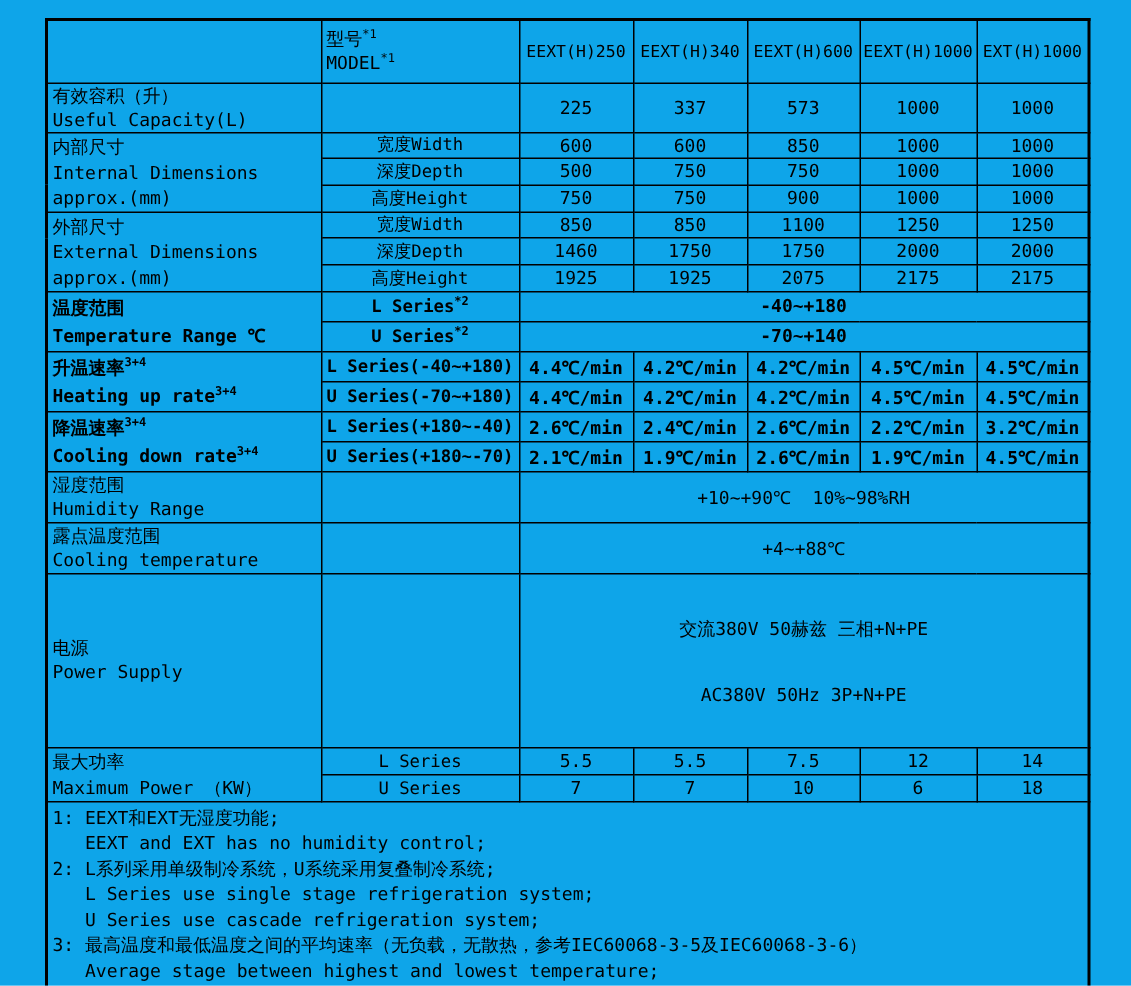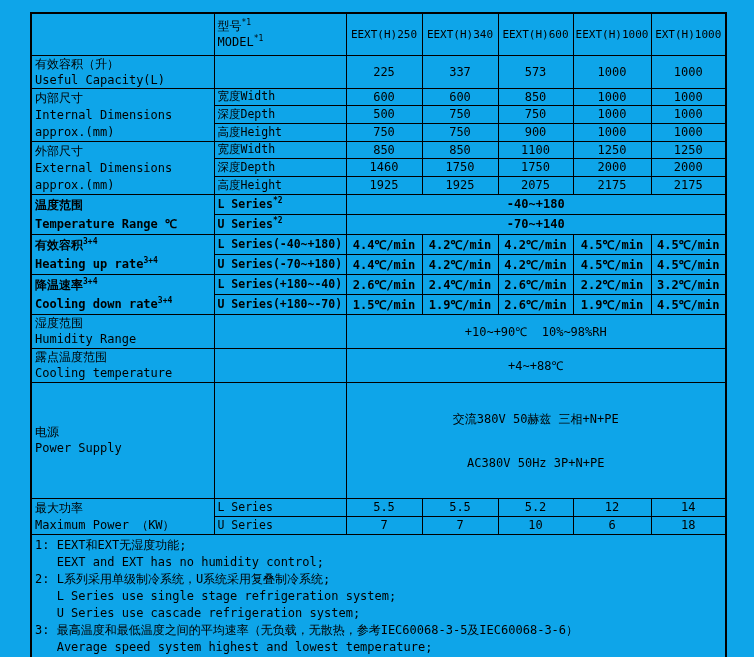--- a/index.html
+++ b/index.html
@@ -14,21 +14,21 @@
   }
   td {
     border:1px solid #000; font-size:12px; color:#000;
     padding:0 3px; overflow:hidden; vertical-align:middle;
   }
   tr.h42 { height:42px; } tr.h33 { height:33px; }
   tr.h17 { height:17px; } tr.h19 { height:19px;font-weight:bold; }
   tr.h34 { height:34px; }
   td.c   { text-align:center; }
   td.lbl { text-align:left; line-height:16px; }
-  td.sub { text-align:left; font-size:11.5px;margin-top:16px; }
+  td.sub { text-align:center; font-size:11.5px;margin-top:16px; }
   td.grp2 { vertical-align:top; line-height:19px; padding-top:1px; }
   td.grp2s{ vertical-align:top; line-height:17px; padding-top:1px; }
   td.grp3 { vertical-align:top; line-height:17px; padding-top:1px; }
   td.model-cell { font-size:11px; padding:0 2px;text-align:center; }
   td.vspan { text-align:center; white-space:pre;margin-top:28px; }
   sup { font-size:8px; vertical-align:super; line-height:0; }
   td.footnotes { vertical-align:top; padding:2px 2px 4px 3px; }
   td.footnotes div { white-space:pre; line-height:17px; font-size:12px; }
 </style>
 </head>
@@ -141,21 +141,21 @@
       <td class="sub"><span>L Series</span><sup>*2</sup></td>
       <td class="vspan" colspan="5">-40~+180</td>
     </tr>
     <tr class="h19">
       <td class="sub"><span>U Series</span><sup>*2</sup></td>
       <td class="vspan" colspan="5">-70~+140</td>
     </tr>
 
     <tr class="h19">
       <td class="lbl grp2" rowspan="2">
-        <div><span>有效容积</span><sup>3+4</sup></div>
+        <div><span>升温速率</span><sup>3+4</sup></div>
         <div><span>Heating up rate</span><sup>3+4</sup></div>
       </td>
       <td class="sub">L Series(-40~+180)</td>
       <td class="c">4.4℃/min</td>
       <td class="c">4.2℃/min</td>
       <td class="c">4.2℃/min</td>
       <td class="c">4.5℃/min</td>
       <td class="c">4.5℃/min</td>
     </tr>
     <tr class="h19">
@@ -174,21 +174,21 @@
       </td>
       <td class="sub">L Series(+180~-40)</td>
       <td class="c">2.6℃/min</td>
       <td class="c">2.4℃/min</td>
       <td class="c">2.6℃/min</td>
       <td class="c">2.2℃/min</td>
       <td class="c">3.2℃/min</td>
     </tr>
     <tr class="h19">
       <td class="sub">U Series(+180~-70)</td>
-      <td class="c">1.5℃/min</td>
+      <td class="c">2.1℃/min</td>
       <td class="c">1.9℃/min</td>
       <td class="c">2.6℃/min</td>
       <td class="c">1.9℃/min</td>
       <td class="c">4.5℃/min</td>
     </tr>
 
     <tr class="h34">
       <td class="lbl">
         <div>湿度范围</div>
         <div>Humidity Range</div>
@@ -219,41 +219,41 @@
     </tr>
 
     <tr class="h17">
       <td class="lbl grp2s" rowspan="2">
         <div>最大功率</div>
         <div>Maximum Power （KW）</div>
       </td>
       <td class="sub">L Series</td>
       <td class="c">5.5</td>
       <td class="c">5.5</td>
-      <td class="c">5.2</td>
+      <td class="c">7.5</td>
       <td class="c">12</td>
       <td class="c">14</td>
     </tr>
     <tr class="h17">
       <td class="sub">U Series</td>
       <td class="c">7</td>
       <td class="c">7</td>
       <td class="c">10</td>
       <td class="c">6</td>
       <td class="c">18</td>
     </tr>
 
     <tr>
       <td class="footnotes" colspan="7">
         <div>1: EEXT和EXT无湿度功能;</div>
         <div>   EEXT and EXT has no humidity control;</div>
         <div>2: L系列采用单级制冷系统，U系统采用复叠制冷系统;</div>
         <div>   L Series use single stage refrigeration system;</div>
         <div>   U Series use cascade refrigeration system;</div>
         <div>3: 最高温度和最低温度之间的平均速率（无负载，无散热，参考IEC60068-3-5及IEC60068-3-6）</div>
-        <div>   Average speed system highest and lowest temperature;</div>
+        <div>   Average stage between highest and lowest temperature;</div>
         <div>   (Without load or heat dissipation, according to IEC 60068-3-5 and IEC 60068-3-6)</div>
 
       </td>
     </tr>
   </tbody>
     </table>
 </div>
 
 </body></html>

